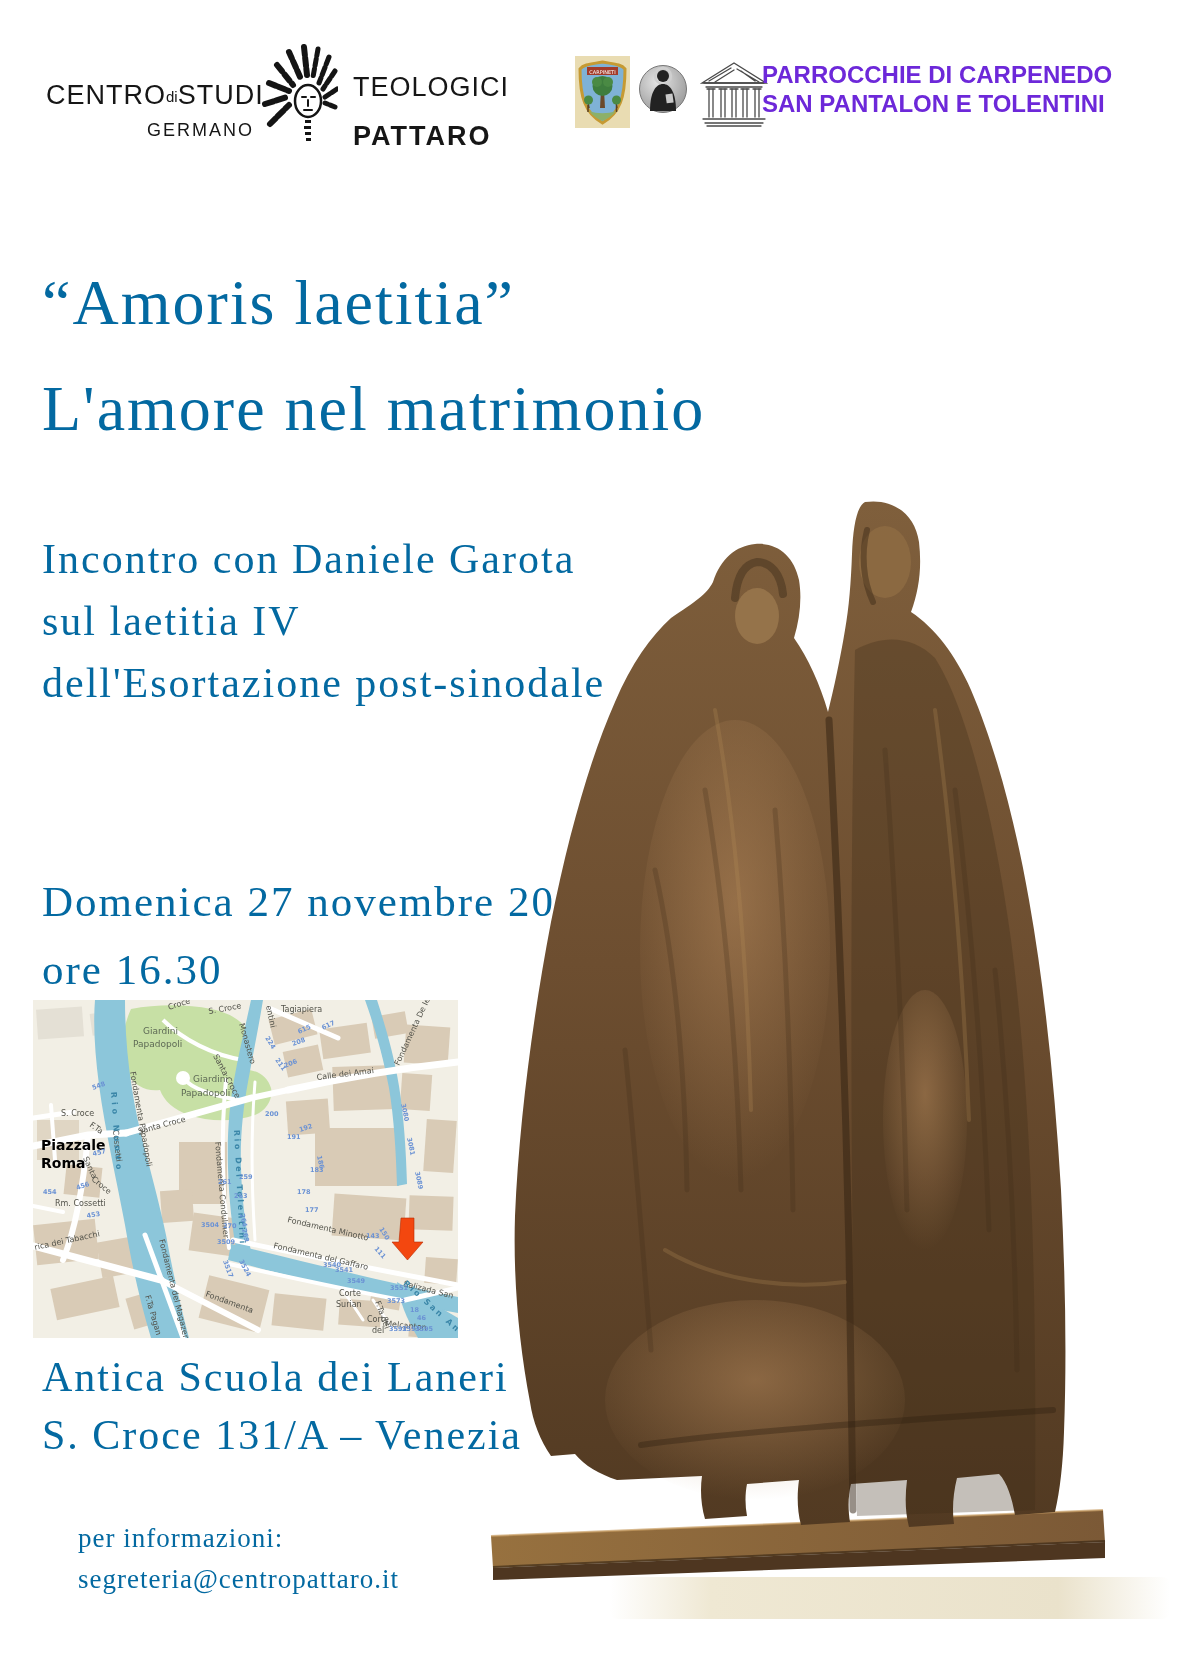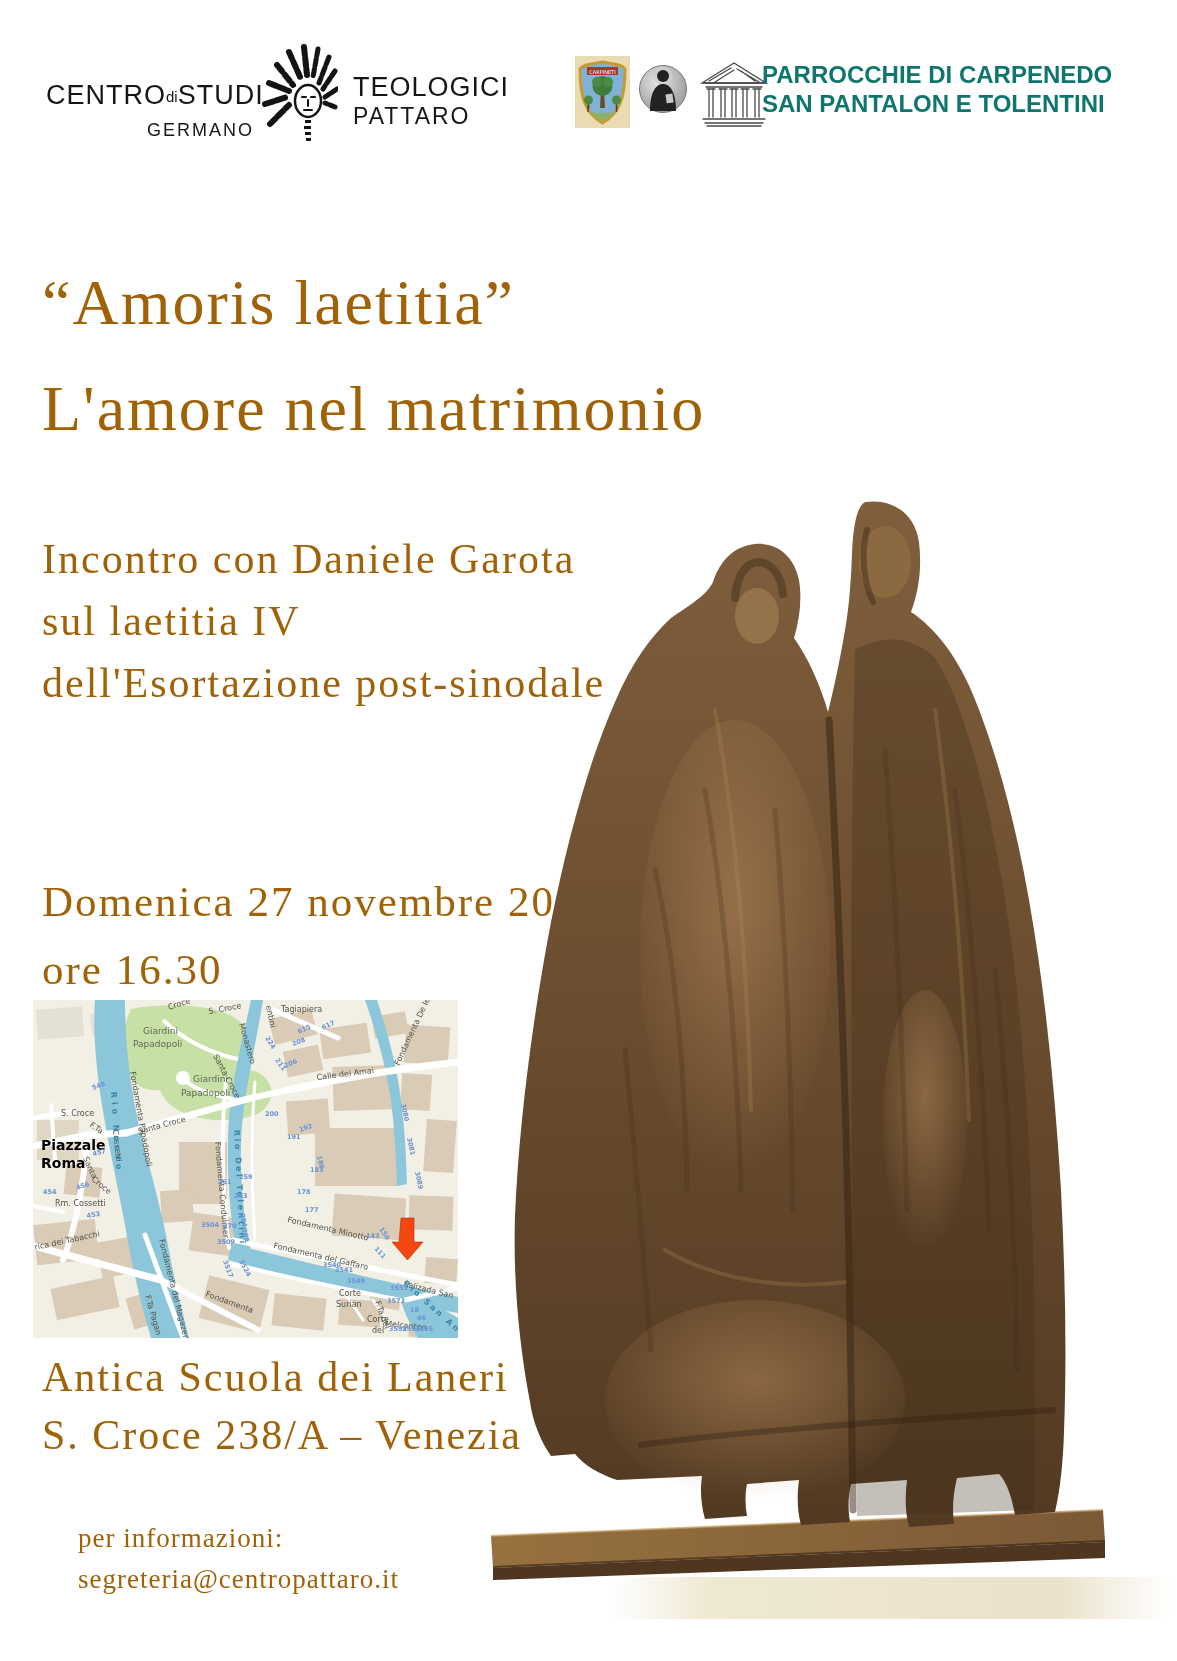--- a/index.html
+++ b/index.html
@@ -10,27 +10,27 @@
   }
   
   .logo-left{position:absolute;left:46px;top:80px;width:208px;text-align:right;
     font-family:"Liberation Sans",sans-serif;color:#161616;}
   .logo-left .l1{font-size:27px;letter-spacing:1px;white-space:nowrap;}
   .logo-left .l1 .di{font-size:15px;vertical-align:2px;letter-spacing:0;}
   .logo-left .l2{font-size:18px;letter-spacing:2px;margin-top:9px;}
   .logo-emblem{position:absolute;left:260px;top:44px;}
   .logo-right{position:absolute;left:353px;top:72px;color:#161616;}
   .logo-right .l1{font-size:27px;letter-spacing:1px;}
-  .logo-right .l2{font-size:23px;letter-spacing:2px;margin-top:0;}
+  .logo-right .l2{font-size:27px;letter-spacing:2px;margin-top:18px;font-weight:bold;}
   .partner-icons{position:absolute;left:575px;top:56px;height:72px;}
   .partner-icons svg{vertical-align:top;}
   .partner-text{position:absolute;left:762px;top:60px;
-    font-weight:bold;font-size:24px;line-height:29px;color:#0f766e;}
+    font-weight:bold;font-size:24px;line-height:29px;color:#6d28d9;}
   
-  .disp{font-family:"Liberation Serif",serif;color:#a16207;letter-spacing:2px;}
+  .disp{font-family:"Liberation Serif",serif;color:#0369a1;letter-spacing:2px;}
   .title1{position:absolute;left:42px;top:266px;font-size:64px;}
   .title2{position:absolute;left:42px;top:372px;font-size:64px;text-align:center;}
   .bodytxt{position:absolute;left:42px;top:528px;font-size:42px;line-height:62px;}
   .datetxt{position:absolute;left:42px;top:868px;font-size:43px;line-height:68px;}
   .venuetxt{position:absolute;left:42px;top:1348px;font-size:42px;line-height:58px;}
   .contacttxt{position:absolute;left:42px;top:1518px;font-size:27px;line-height:41px;letter-spacing:1px;margin-left:36px;}
   
   .map{position:absolute;left:33px;top:1000px;width:425px;height:338px;}
   .map svg{display:block;}
   .ml{font-family:"DejaVu Sans",sans-serif;}
@@ -314,21 +314,21 @@
         <text transform="translate(368,104) rotate(78)" class="ml num">3080</text>
         <text transform="translate(374,138) rotate(78)" class="ml num">3081</text>
         <text transform="translate(382,172) rotate(78)" class="ml num">3089</text>
         <text transform="translate(377,312) rotate(0)" class="ml num">18</text>
         <text transform="translate(384,320) rotate(0)" class="ml num">46</text>
       </svg>
   </div>
 
   <div class="disp venuetxt">
     <div>Antica Scuola dei Laneri</div>
-    <div>S. Croce 238/A – Venezia</div>
+    <div>S. Croce 131/A – Venezia</div>
   </div>
 
   <div class="disp contacttxt">
     <div>per informazioni:</div>
     <div>segreteria@centropattaro.it</div>
   </div>
 
   <div class="photo-shadow"></div>
   <svg class="statue" viewBox="0 0 660 1110">
     <defs>

